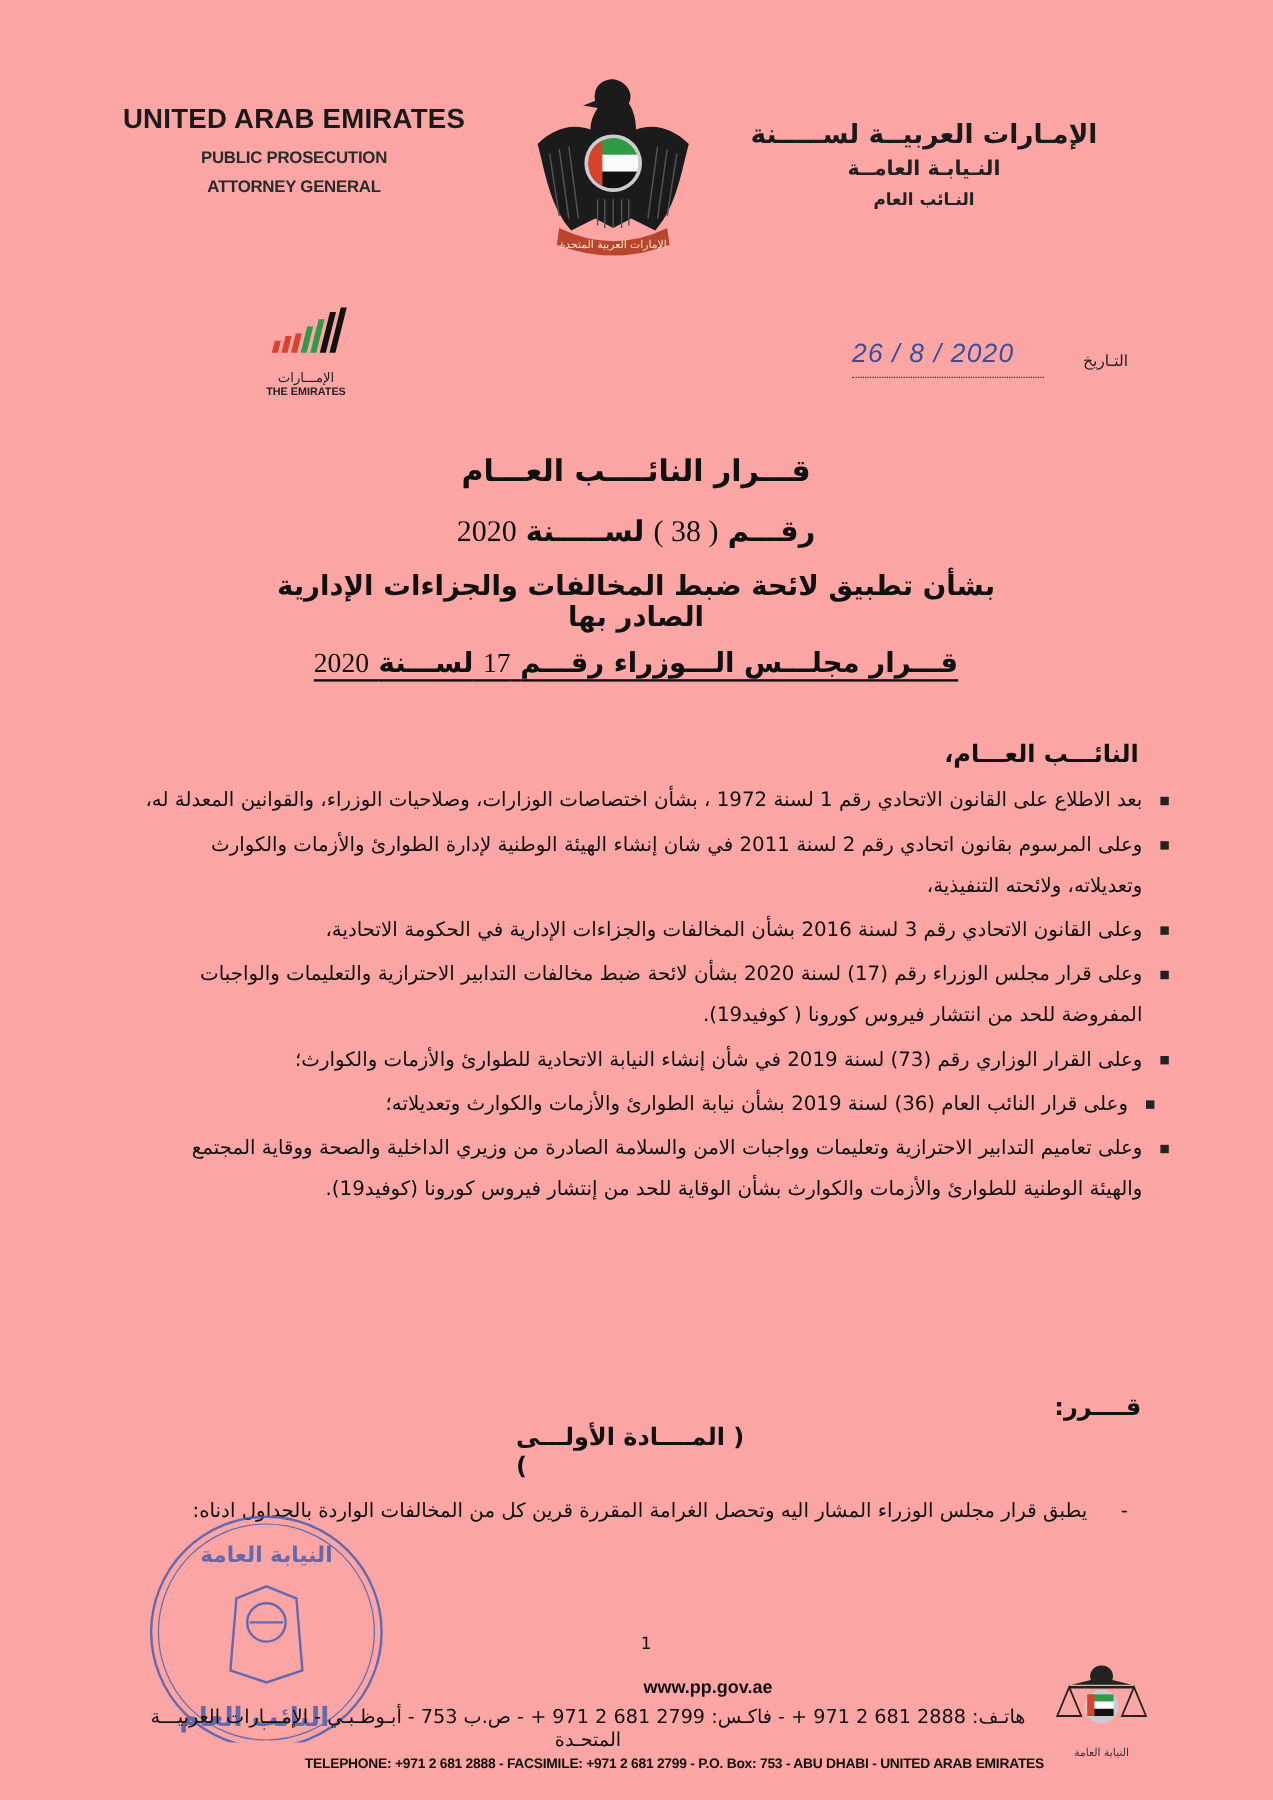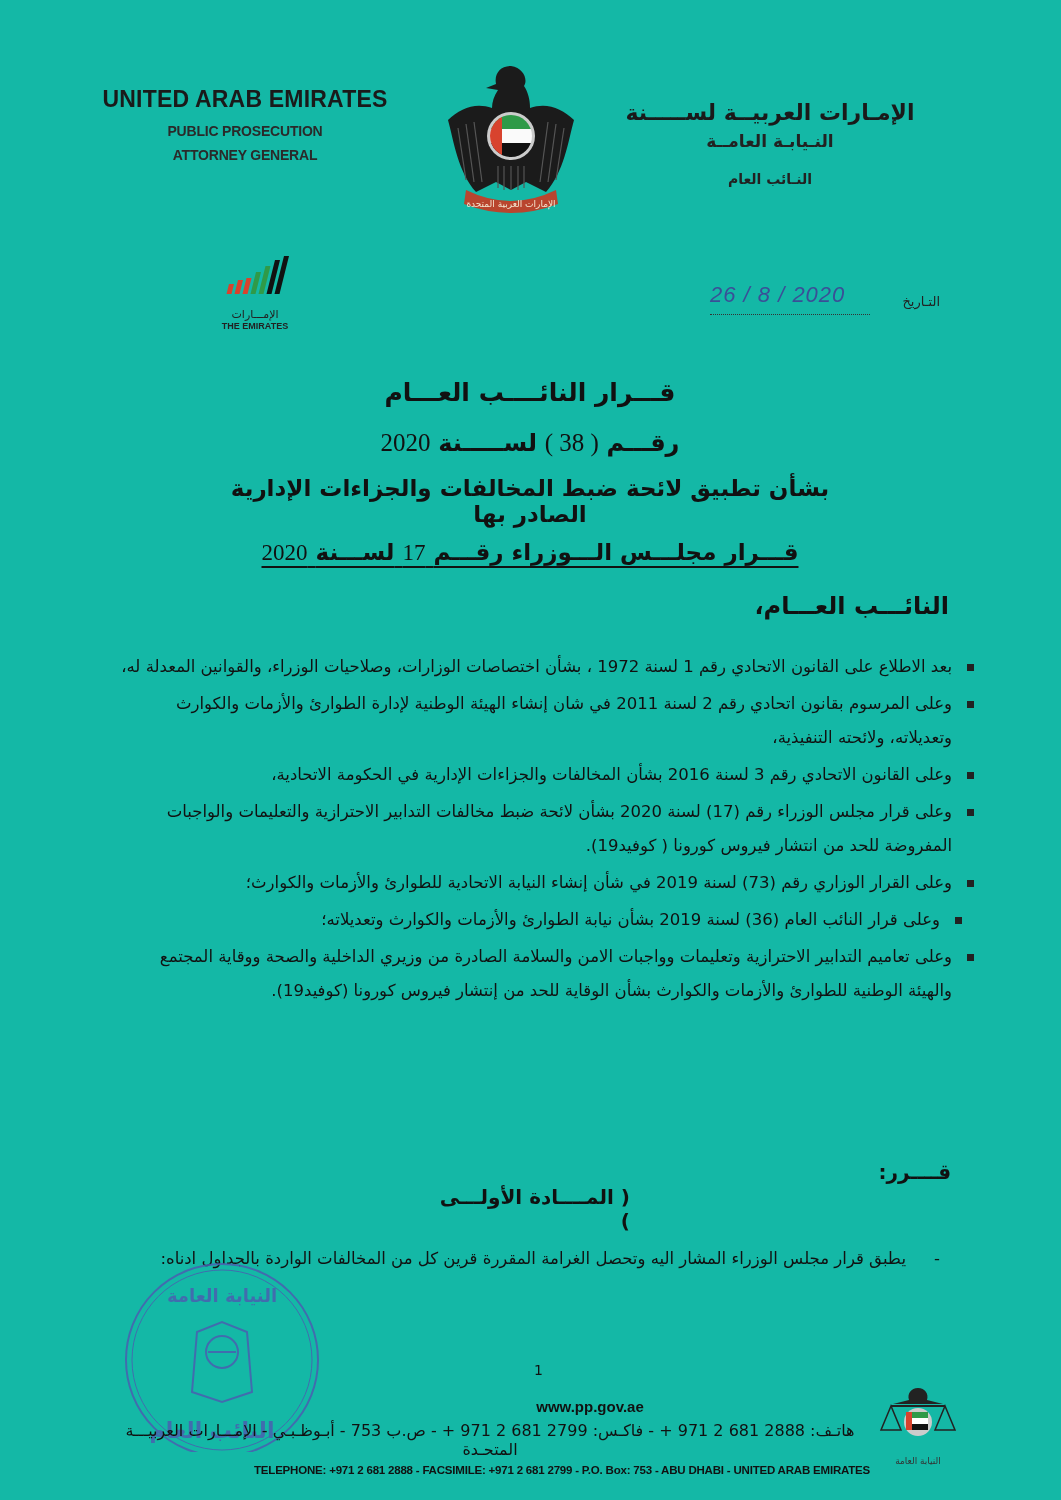--- a/index.html
+++ b/index.html
@@ -1,29 +1,29 @@
 <!DOCTYPE html>
 <html><head>
   <meta charset="utf-8">
   <style>
     * { box-sizing: border-box; margin: 0; padding: 0; }
     html, body { width: 1061px; height: 1500px; background: #f7f7f5; }
     body { position: relative; font-family: "DejaVu Sans", sans-serif; color: #111; overflow: hidden; }
-    .page { position: absolute; left: 0; top: 0; width: 1061px; height: 1500px; background: #14b8a6; }
+    .page { position: absolute; left: 0; top: 0; width: 1061px; height: 1500px; background: #fca5a5; }
 
     
     .en-head { position: absolute; left: 90px; top: 86px; width: 310px; text-align: center; }
     .en-head .country { font-family: "Liberation Sans", sans-serif; font-weight: bold; font-size: 23px; letter-spacing: 0.2px; color: #1a1a1a; }
     .en-head .sub { font-family: "Liberation Sans", sans-serif; font-weight: bold; font-size: 14px; color: #2a2a2a; margin-top: 10px; letter-spacing: -0.2px; }
     .en-head .sub2 { margin-top: 8px; }
 
     .ar-head { position: absolute; left: 605px; top: 100px; width: 330px; text-align: center; direction: rtl; }
     .ar-head .country { font-weight: bold; font-size: 22px; color: #1a1a1a; }
     .ar-head .sub { font-weight: bold; font-size: 17px; color: #222; margin-top: 6px; }
-    .ar-head .sub2 { font-size: 14px; margin-top: 20px; }
+    .ar-head .sub2 { font-size: 14px; margin-top: 8px; }
 
     .emblem { position: absolute; left: 436px; top: 62px; width: 150px; height: 155px; }
     .emirates-logo { position: absolute; left: 210px; top: 256px; width: 90px; height: 86px; text-align: center; }
     .emirates-logo .ar { font-size: 11px; color: #222; direction: rtl; margin-top: 2px; }
     .emirates-logo .en { font-family: "Liberation Sans", sans-serif; font-weight: bold; font-size: 9px; color: #222; }
 
     .date-row { position: absolute; left: 700px; top: 282px; width: 270px; height: 34px; direction: rtl; }
     .date-row .label { position: absolute; right: 30px; top: 12px; font-size: 13px; color: #222; }
     .date-row .line { position: absolute; left: 10px; right: 100px; top: 32px; border-top: 1px dotted #333; }
     .date-row .hand { position: absolute; left: 10px; top: 0; font-family: Liberation Sans, sans-serif; font-style: italic; font-size: 22px; color: #3a4f97; direction: ltr; letter-spacing: 1px; }
@@ -31,31 +31,31 @@
     
     .title-block { position: absolute; left: 200px; top: 378px; width: 660px; text-align: center; direction: rtl; }
     .title-block .t1 { font-weight: bold; font-size: 25px; color: #111; }
     .title-block .t2 { margin-top: 22px; font-size: 24px; color: #111; }
     .title-block .t2 .b { font-weight: bold; }
     .title-block .t2 .num { font-family: "Liberation Serif", serif; font-size: 25px; }
     .title-block .t3 { margin-top: 18px; font-weight: bold; font-size: 23px; color: #111; }
     .title-block .t4 { margin-top: 12px; font-weight: bold; font-size: 23px; color: #111; text-decoration: underline; text-decoration-thickness: 2px; text-underline-offset: 6px; }
     .title-block .t4 .num { font-family: "Liberation Serif", serif; font-weight: normal; }
 
-    .attorney { position: absolute; right: 112px; top: 592px; font-weight: bold; font-size: 24px; direction: rtl; }
+    .attorney { position: absolute; right: 112px; top: 616px; font-weight: bold; font-size: 20px; direction: rtl; }
 
     
     .preamble { position: absolute; left: 118px; top: 650px; width: 862px; direction: rtl; list-style: none; }
     .preamble li { position: relative; padding-right: 28px; font-size: 16.5px; line-height: 34px; color: #111; margin-bottom: 3px; }
     .preamble li::before { content: ""; position: absolute; right: 6px; top: 14px; width: 7px; height: 7px; background: #222; }
     .preamble li.indent { padding-right: 40px; }
     .preamble li.indent::before { right: 18px; }
 
     .decided { position: absolute; right: 110px; top: 1160px; font-weight: bold; font-size: 20px; direction: rtl; }
-    .article { position: absolute; left: 430px; top: 1185px; width: 200px; text-align: right; font-weight: bold; font-size: 20px; direction: rtl; }
+    .article { position: absolute; left: 430px; top: 1185px; width: 200px; text-align: left; font-weight: bold; font-size: 20px; direction: rtl; }
 
     .art-text { position: absolute; left: 150px; top: 1240px; width: 790px; direction: rtl; font-size: 16.5px; line-height: 38px; padding-right: 34px; }
     .art-text .dash { position: absolute; right: 0; top: 0; }
 
     .page-no { position: absolute; left: 534px; top: 1362px; font-size: 14px; }
 
     .stamp { position: absolute; left: 112px; top: 1262px; width: 240px; height: 190px; opacity: 0.85; }
 
     .footer { position: absolute; left: 110px; top: 1398px; width: 760px; text-align: center; }
     .footer .web { font-family: "Liberation Sans", sans-serif; font-weight: bold; font-size: 15px; margin-left: 200px; }

